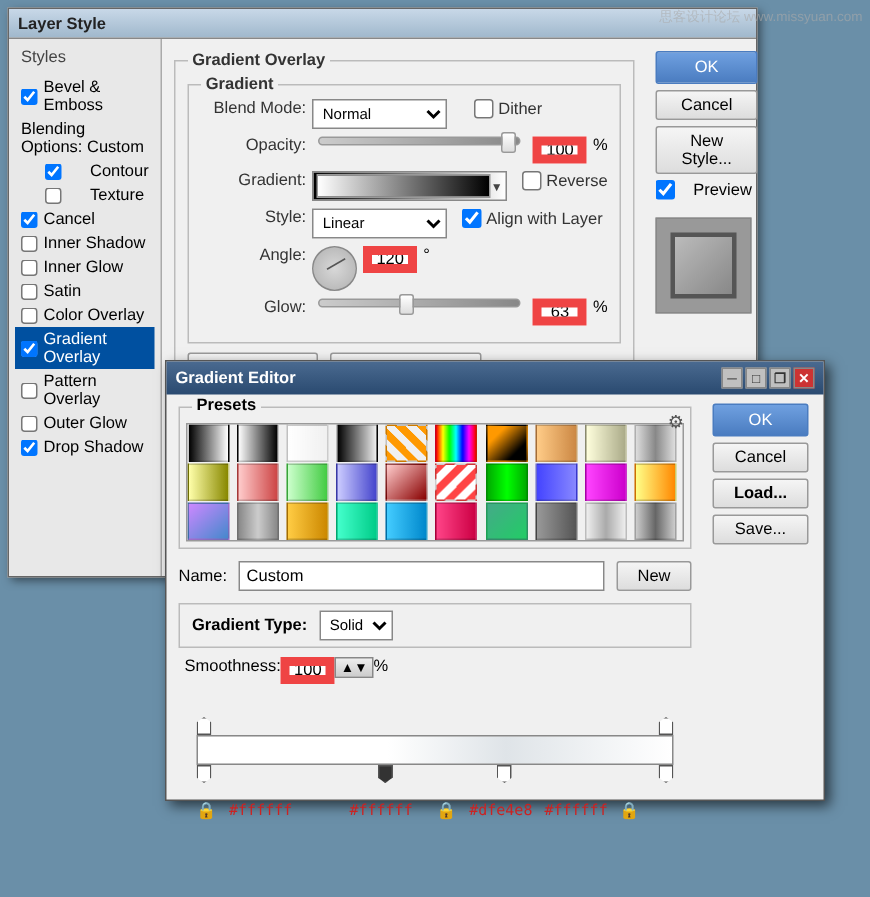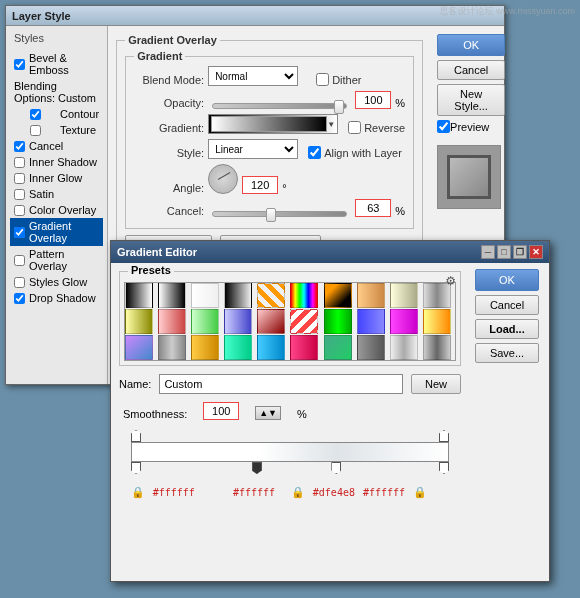--- a/index.html
+++ b/index.html
@@ -83,21 +83,21 @@
 
     
     .ls-main {
       flex: 1;
       padding: 8px;
       position: relative;
     }
 
     .form-row {
       display: flex;
-      align-items: flex-end;
+      align-items: flex-start;
       margin-bottom: 5px;
       gap: 4px;
     }
 
     .form-label {
       min-width: 70px;
       font-size: 11px;
       color: #333;
       text-align: right;
     }
@@ -127,21 +127,21 @@
       height: 14px;
       background: linear-gradient(to bottom, #fff, #ddd);
       border: 1px solid #999;
       border-radius: 2px;
     }
 
     .num-input {
       width: 36px;
       height: 18px;
       font-size: 11px;
-      border: 1px solid #ef4444;
+      border: 6px solid #ef4444;
       text-align: center;
       background: white;
     }
 
     .gradient-swatch-btn {
       width: 130px;
       height: 20px;
       border: 1px solid #888;
       background: linear-gradient(to right, #000000, #ffffff);
       display: flex;
@@ -241,31 +241,31 @@
     .preview-inner {
       width: 44px;
       height: 44px;
       border: 3px solid #555;
       background: linear-gradient(135deg, #bbb, #888);
     }
 
     .preview-checkbox {
       display: flex;
       align-items: center;
-      gap: 0;
+      gap: 12px;
       font-size: 11px;
     }
 
     
     .gradient-editor-window {
       position: absolute;
       top: 240px;
       left: 110px;
       width: 440px;
-      height: 342px;
+      height: 294px;
       background: #f0f0f0;
       border: 1px solid #555;
       box-shadow: 3px 3px 8px rgba(0,0,0,0.6);
       z-index: 10;
     }
 
     .ge-titlebar {
       background: linear-gradient(to bottom, #4a6a90, #2a4a70);
       padding: 3px 6px;
       font-size: 11px;
@@ -392,23 +392,23 @@
     }
 
     .gradient-type-legend {
       font-size: 11px;
       font-weight: bold;
     }
 
     
     .smoothness-row {
       display: flex;
-      align-items: flex-end;
-      gap: 16px;
-      margin-bottom: 8px;
+      align-items: flex-start;
+      gap: 0;
+      margin-bottom: 20px;
       padding: 0 4px;
     }
 
     
     .gradient-bar-area {
       padding: 0 4px;
     }
 
     .gradient-bar-container {
       position: relative;
@@ -521,21 +521,21 @@
       <div class="style-item highlighted">
         <input type="checkbox" checked="" style="">
         <span>Gradient Overlay</span>
       </div>
       <div class="style-item">
         <input type="checkbox" style="">
         <span>Pattern Overlay</span>
       </div>
       <div class="style-item">
         <input type="checkbox" style="">
-        <span>Styles Glow</span>
+        <span>Outer Glow</span>
       </div>
       <div class="style-item">
         <input type="checkbox" checked="" style="">
         <span>Drop Shadow</span>
       </div>
     </div>
 
     <div class="ls-main">
       <fieldset>
         <legend>Gradient Overlay</legend>
@@ -589,21 +589,21 @@
           <div class="form-row">
             <span class="form-label">Angle:</span>
             <div class="angle-dial">
               <div class="angle-line"></div>
             </div>
             <input class="num-input" type="text" value="120" style="">
             <span>°</span>
           </div>
 
           <div class="form-row">
-            <span class="form-label">Cancel:</span>
+            <span class="form-label">Glow:</span>
             <div class="slider-track">
               <div class="slider-thumb" style="left:40%;"></div>
             </div>
             <input class="num-input" type="text" value="63" style="">
             <span>%</span>
           </div>
         </fieldset>
 
         <div class="default-btns">
           <button class="btn">Make Default</button>
@@ -676,20 +676,26 @@
             <div class="preset-swatch" style="background: linear-gradient(to right, rgb(204, 204, 204), rgb(102, 102, 102), rgb(204, 204, 204));"></div>
           </div>
       </div>
 
       <div class="name-row">
         <span>Name:</span>
         <input class="name-input" type="text" value="Custom" style="">
         <button class="btn" style="width:50px;">New</button>
       </div>
 
+      <div class="gradient-type-row">
+        <span class="gradient-type-legend">Gradient Type:</span>
+        <select class="dropdown">
+          <option>Solid</option>
+        </select>
+      </div>
 
       <div class="smoothness-row">
         <span>Smoothness:</span>
         <input class="num-input" type="text" value="100" style="">
         <span style="border:1px solid #888;background:linear-gradient(to bottom,#eee,#ccc);padding:1px 3px;font-size:9px;">▲▼</span>
         <span>%</span>
       </div>
 
       <div class="gradient-bar-area">
         <div class="gradient-bar-container">

